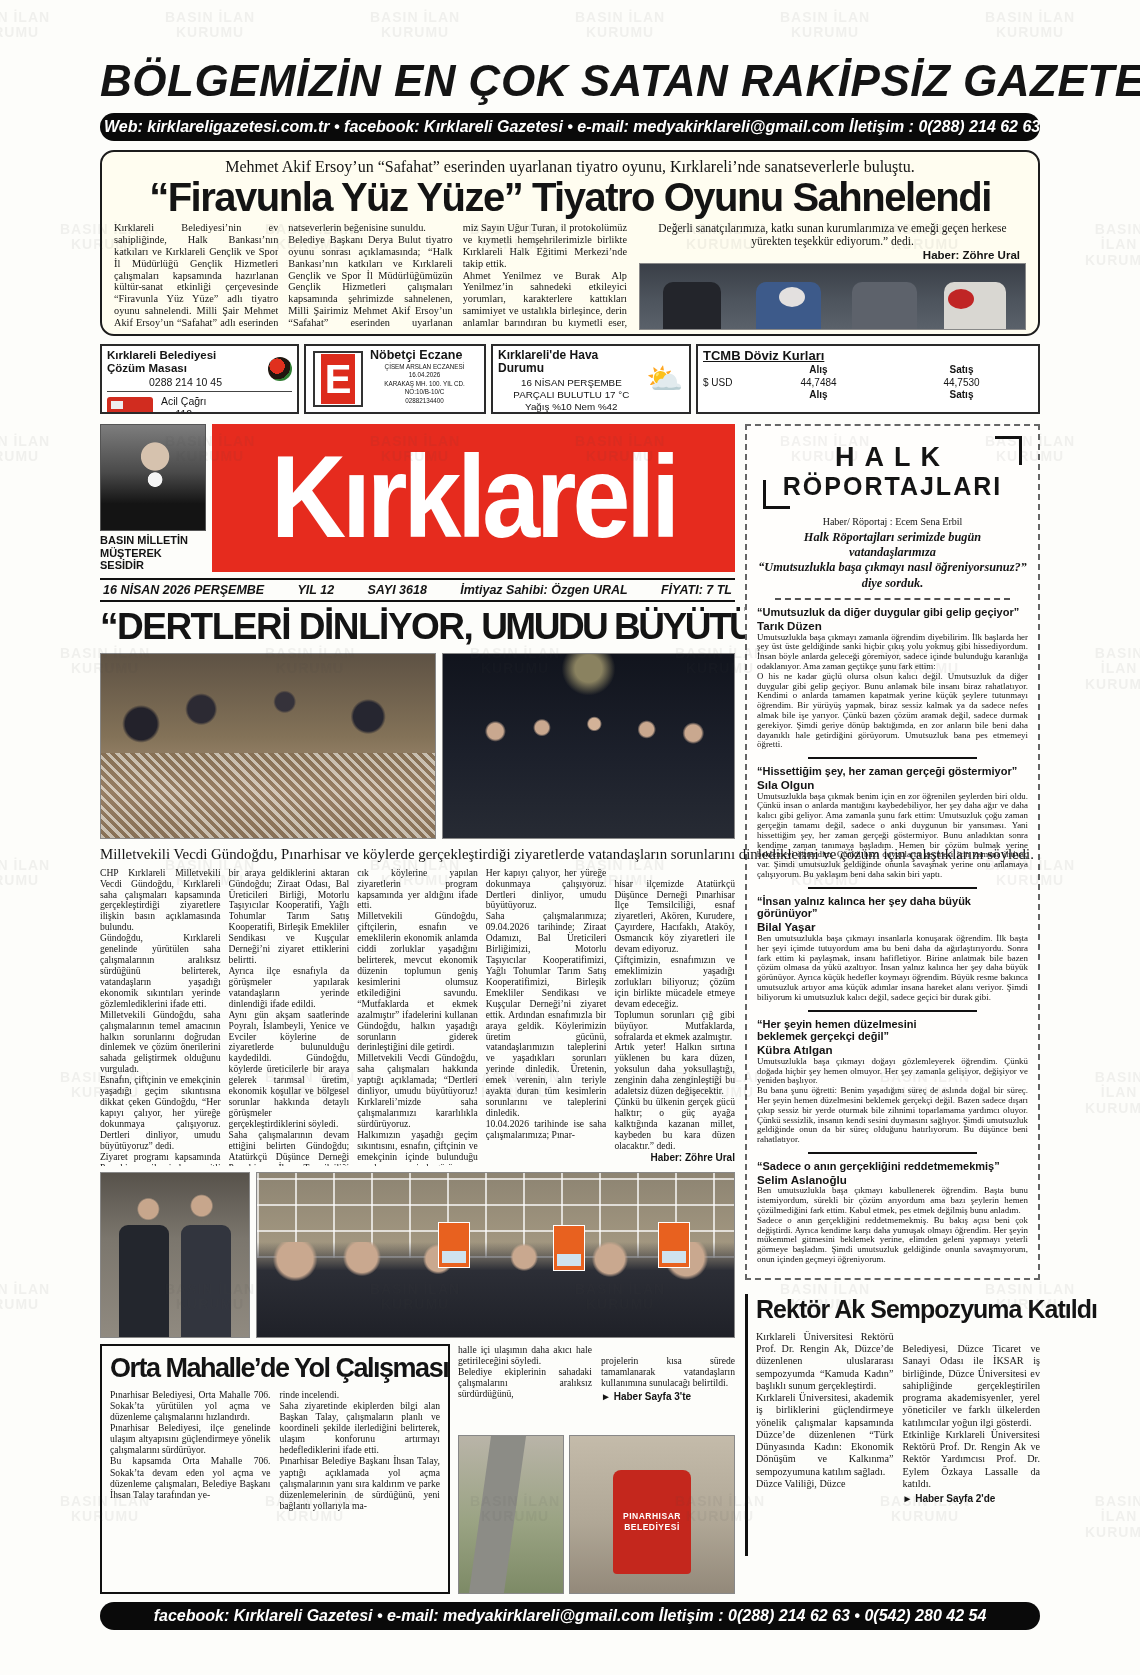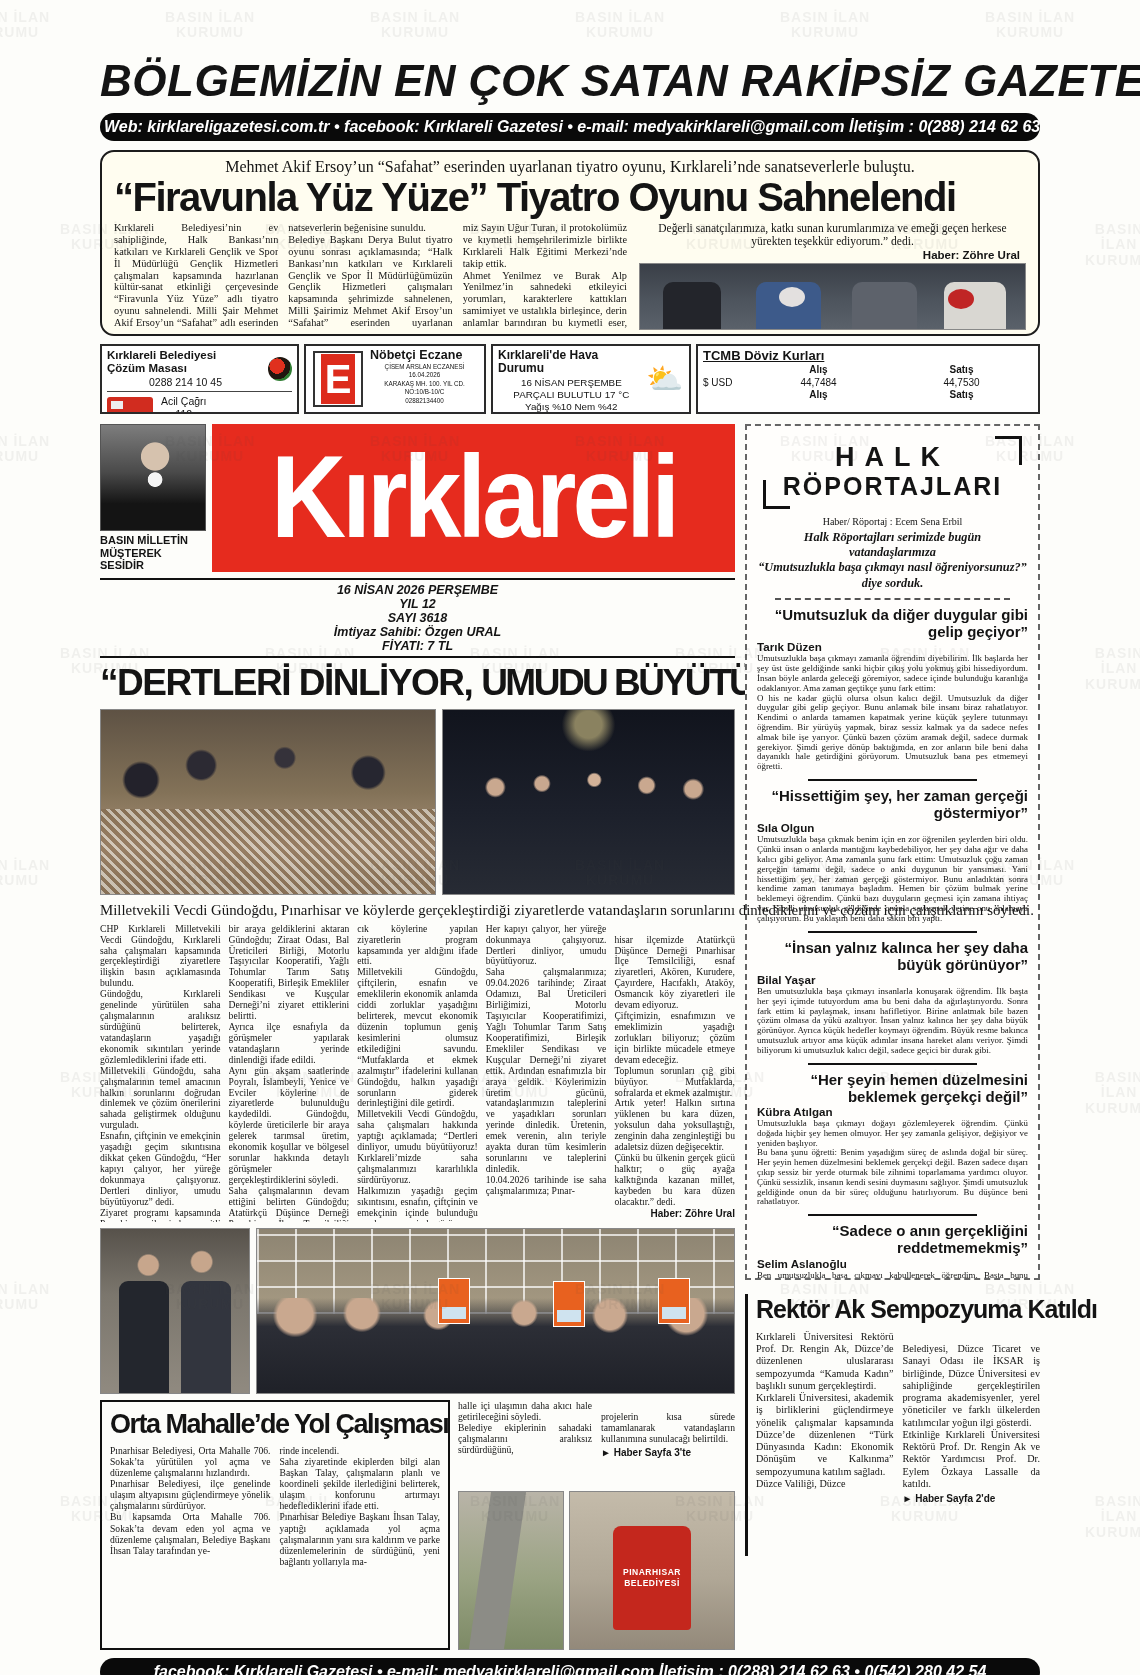--- a/index.html
+++ b/index.html
@@ -15,21 +15,21 @@
   
   .slogan{font-size:44px;font-weight:bold;font-style:italic;text-align:center;letter-spacing:0.5px;
           white-space:nowrap;}
   .pill-bar{margin-top:7px;background:#0a0a0a;color:#fff;border-radius:18px;text-align:center;
             font-weight:bold;font-style:italic;font-size:16px;padding:5px 4px;white-space:nowrap;}
 
   
   .theater-box{margin-top:9px;border:2px solid #1c1c1c;border-radius:14px;background:#fffdf0;
                padding:6px 12px 8px;height:168px;overflow:hidden;}
   .kicker{font-family:"Liberation Serif",serif;font-size:16px;text-align:center;}
-  .theater-headline{font-size:40px;font-weight:bold;letter-spacing:-1.5px;text-align:left;
+  .theater-headline{font-size:40px;font-weight:bold;letter-spacing:-1.5px;text-align:center;
                     line-height:1.02;margin:1px 0 4px;white-space:nowrap;}
   .theater-body{display:flex;gap:12px;}
   .theater-cols{display:flex;gap:10px;width:57%;}
   .tcol{flex:1;font-family:"Liberation Serif",serif;font-size:10.3px;line-height:1.16;
         text-align:justify;white-space:pre-line;height:108px;overflow:hidden;}
   .theater-right{width:43%;display:flex;flex-direction:column;}
   .side-note{font-family:"Liberation Serif",serif;font-size:11.5px;line-height:1.15;text-align:center;}
   .side-byline{font-size:11.5px;font-weight:bold;text-align:right;margin:1px 6px 2px 0;}
   .stage-photo{flex:1;position:relative;background:linear-gradient(180deg,#3a3f47,#4d545d 55%,#5a616a);
                border:1px solid #777;overflow:hidden;}
@@ -76,21 +76,21 @@
   .ataturk{height:112px;border:1px solid #555;
      background:radial-gradient(circle at 52% 30%,#d6c2ae 0 15%,rgba(0,0,0,0) 16%),
                 radial-gradient(circle at 52% 52%,#f5f5f5 0 9%,rgba(0,0,0,0) 10%),
                 linear-gradient(180deg,#7d7d7d 0%,#4a4a4a 45%,#141414 75%);}
   .motto{font-size:11px;font-weight:bold;line-height:1.15;margin-top:3px;white-space:pre-line;}
   .mast-red{flex:1;background:#e62b1e;display:flex;align-items:center;justify-content:center;overflow:hidden;}
   .logo-text{color:#fff;font-size:104px;font-weight:bold;letter-spacing:-4px;line-height:0.9;
              transform:scaleY(1.12);}
   .dateline{margin-top:6px;border-top:2px solid #111;border-bottom:2px solid #111;display:flex;
             justify-content:space-between;align-items:center;padding:3px 3px;font-size:12.5px;
-            font-weight:bold;font-style:italic;flex-direction:column;}
+            font-weight:bold;font-style:italic;}
 
   
   .main-headline{margin-top:5px;font-size:37px;font-weight:bold;letter-spacing:-1.5px;
                  white-space:nowrap;line-height:1.1;}
   .main-headline .h2{letter-spacing:-2.5px;}
   .photo-row{display:flex;gap:6px;margin-top:5px;height:186px;}
   .photo{position:relative;border:1px solid #888;overflow:hidden;}
   .meeting-photo{flex:1.15;
      background:radial-gradient(circle at 12% 38%,#23222b 0 5%,rgba(0,0,0,0) 6%),
         radial-gradient(circle at 30% 30%,#2c2a33 0 5%,rgba(0,0,0,0) 6%),
@@ -168,21 +168,21 @@
       border-left:3px solid #111;border-bottom:3px solid #111;}
   .halk-title:after{content:"";position:absolute;right:0;top:2px;width:24px;height:26px;
       border-right:3px solid #111;border-top:3px solid #111;}
   .halk-t1{font-size:27px;font-weight:bold;letter-spacing:10px;line-height:1.15;}
   .halk-t2{font-size:25px;font-weight:bold;letter-spacing:2px;line-height:1.1;}
   .halk-byline{font-family:"Liberation Serif",serif;font-size:10px;text-align:center;margin-top:5px;}
   .halk-intro{font-family:"Liberation Serif",serif;font-weight:bold;font-style:italic;font-size:12.3px;
               text-align:center;line-height:1.25;margin-top:3px;white-space:pre-line;}
   .dash-div{border-top:2px dashed #555;margin:7px 18px 6px;}
   .entry-div{border-top:2px solid #111;width:62%;margin:7px auto 6px;}
-  .entry-heading{font-weight:bold;font-size:15px;text-align:right;line-height:1.15;white-space:pre-line;}
+  .entry-heading{font-weight:bold;font-size:11px;text-align:left;line-height:1.15;white-space:pre-line;}
   .entry-name{font-weight:bold;font-size:11.6px;line-height:1.2;}
   .entry-body{font-family:"Liberation Serif",serif;font-size:8.9px;line-height:1.1;text-align:justify;
               white-space:pre-line;}
 
   .rektor{margin-top:14px;border-left:3px solid #111;padding-left:8px;}
   .rektor-headline{font-size:26.5px;font-weight:bold;letter-spacing:-1px;white-space:nowrap;
                    transform:scaleX(0.94);transform-origin:left;}
   .rektor-cols{display:flex;gap:9px;margin-top:6px;height:225px;overflow:hidden;}
   .rcol{flex:1;font-family:"Liberation Serif",serif;font-size:10.2px;line-height:1.2;
         text-align:justify;white-space:pre-line;}

